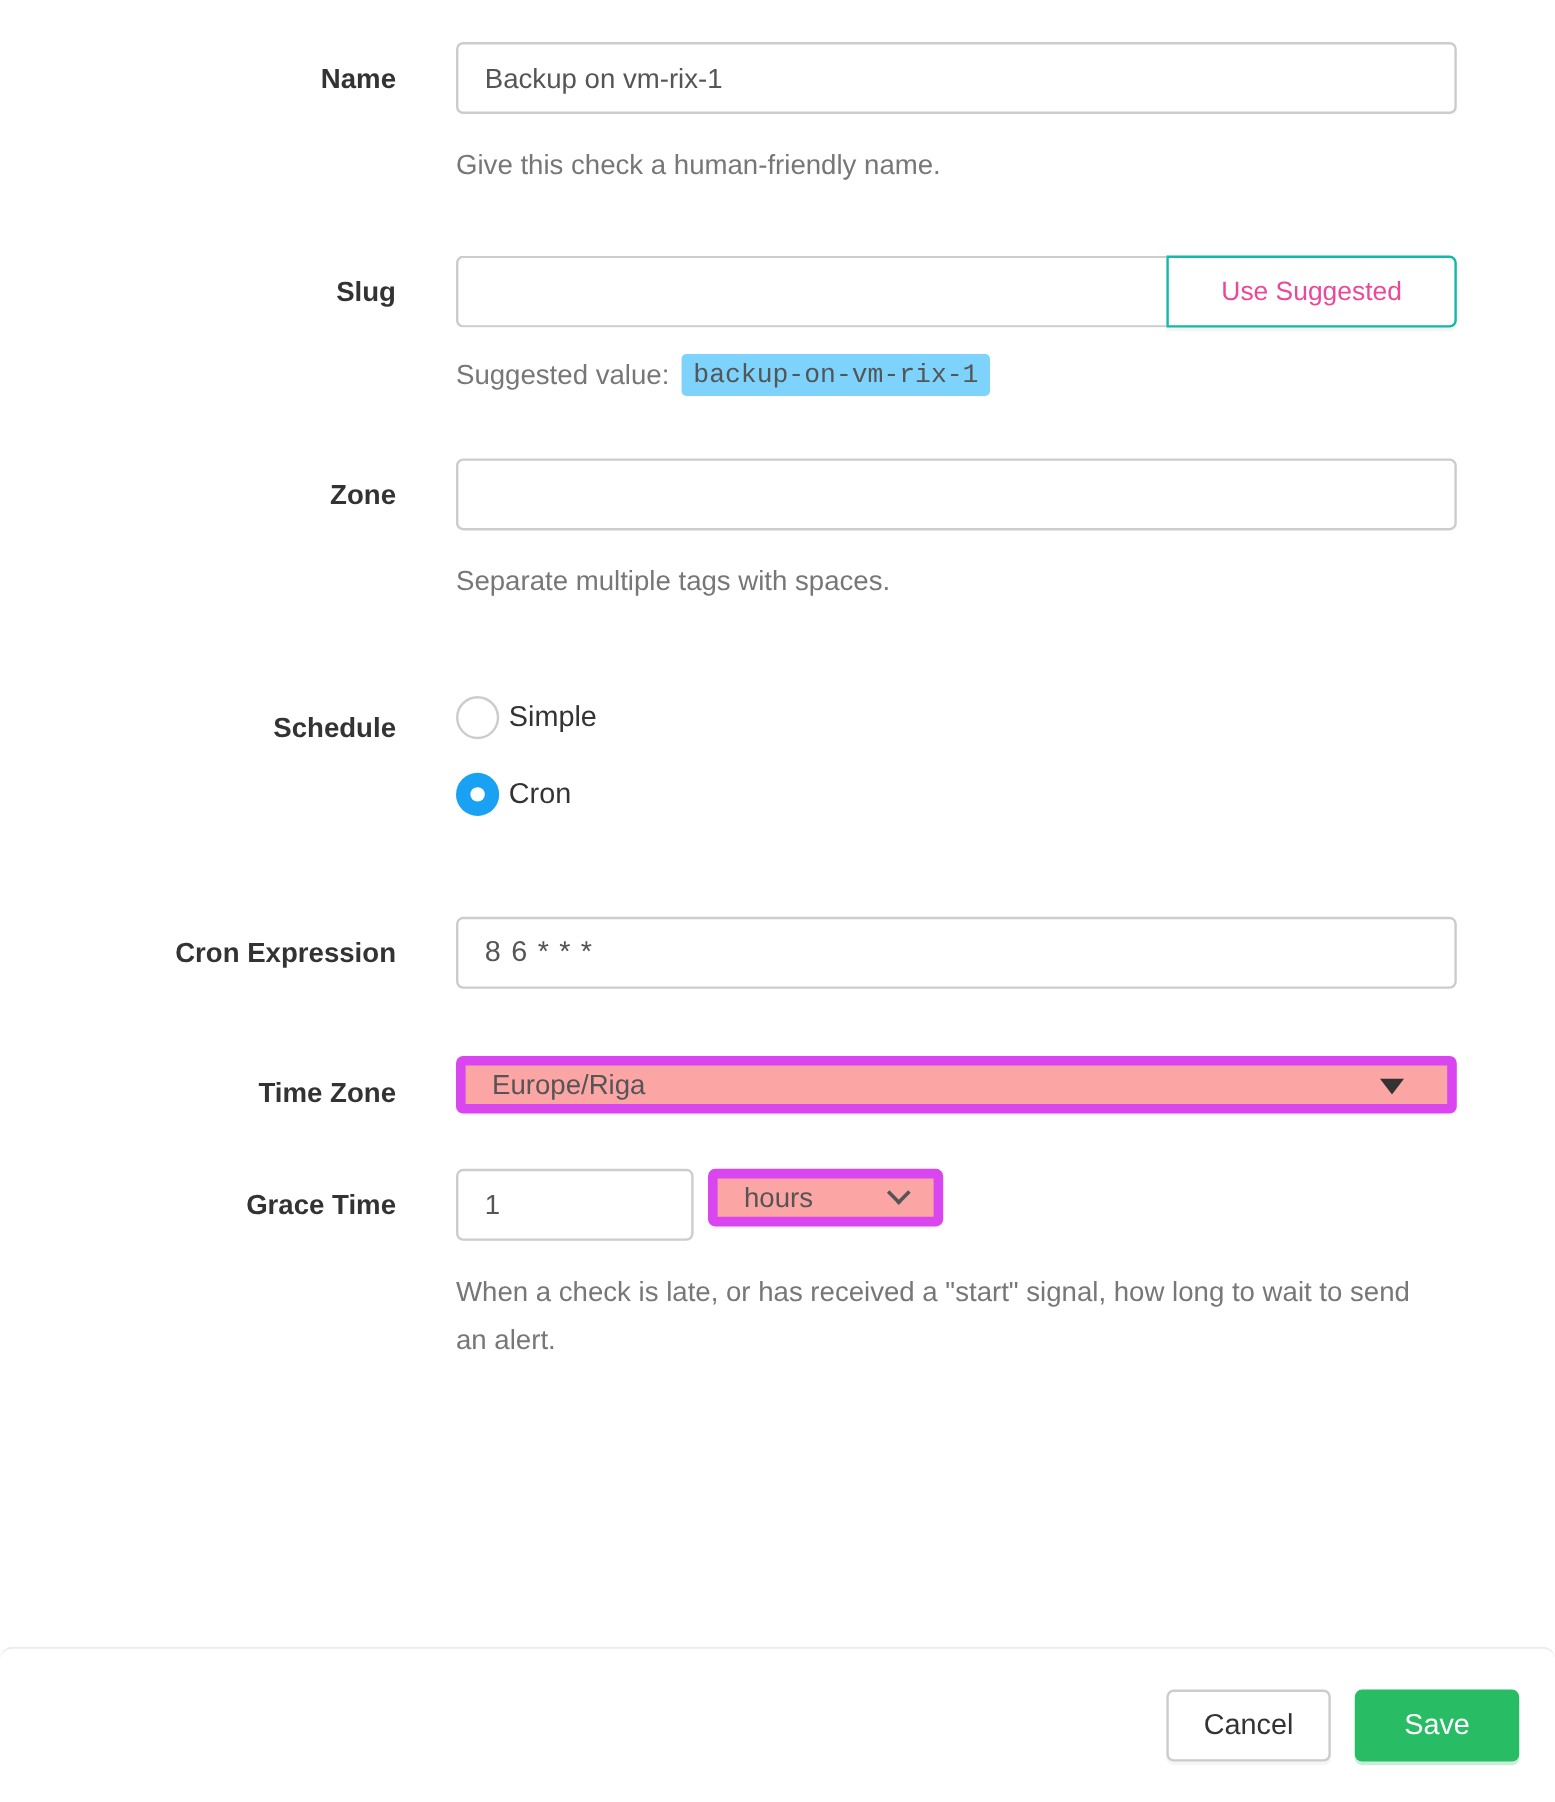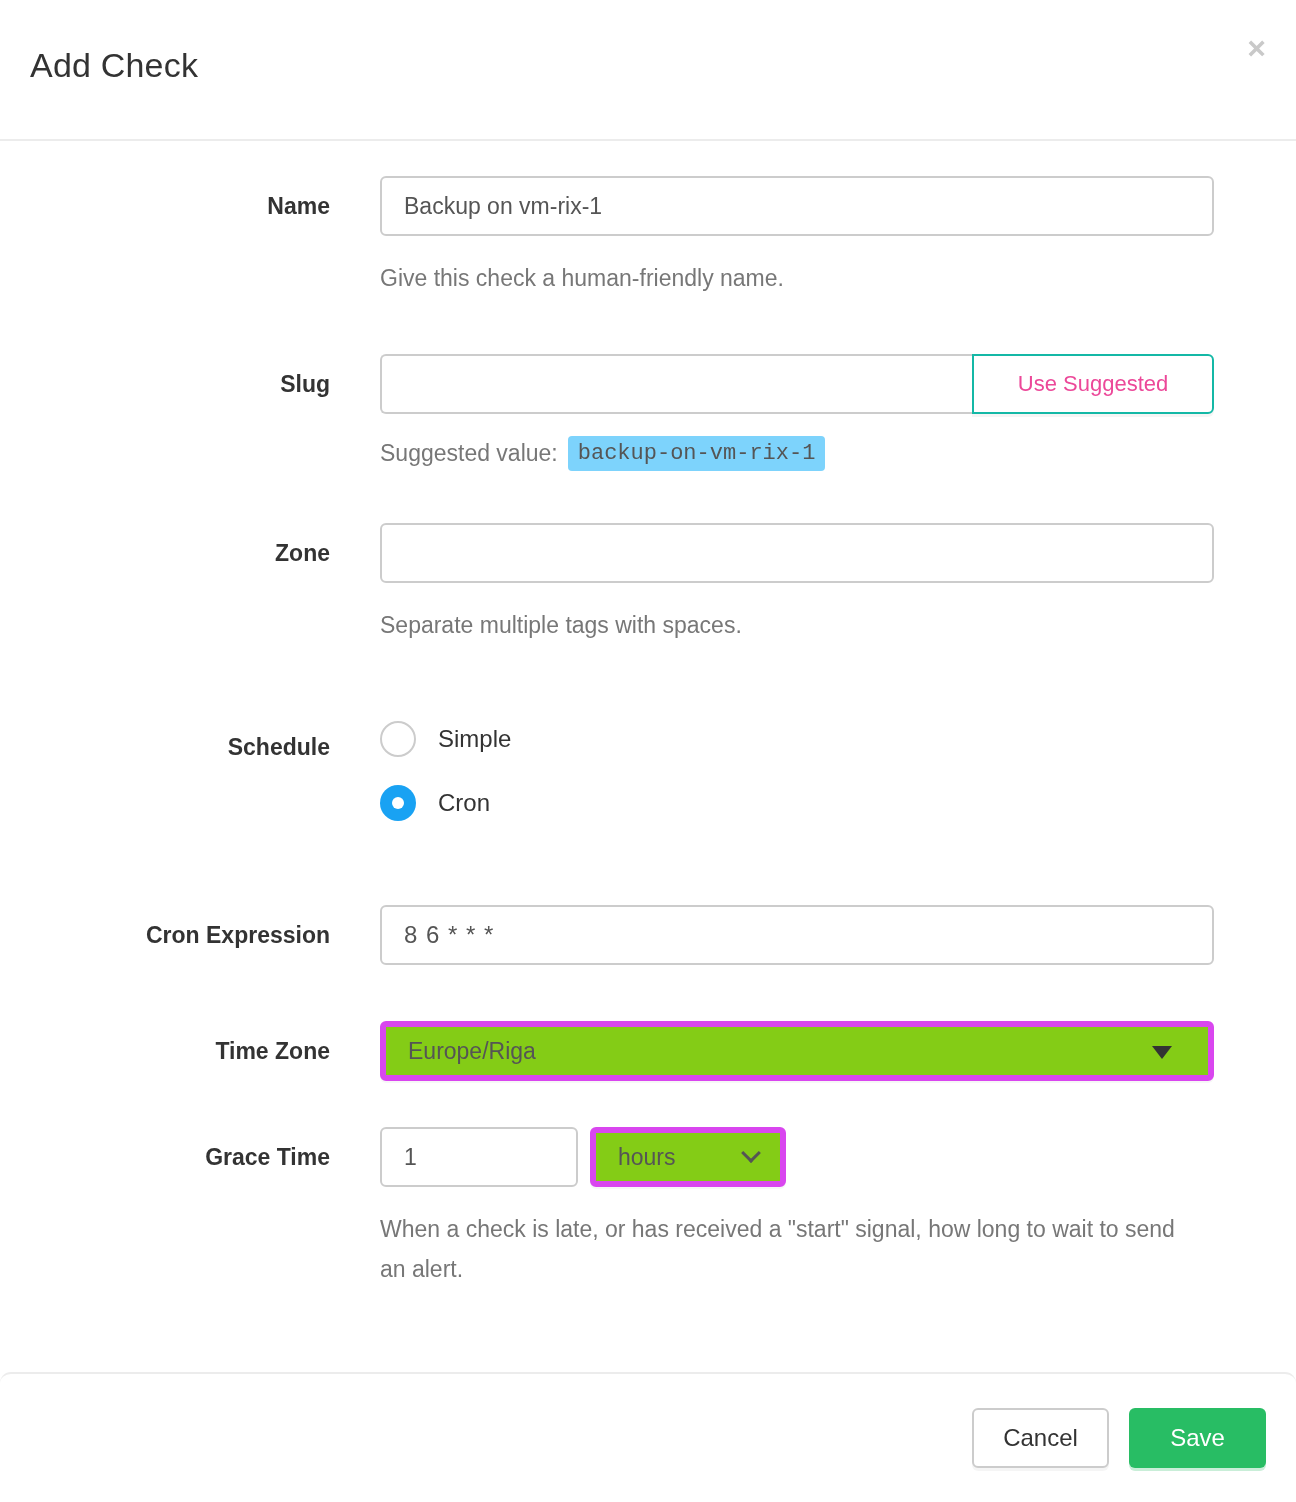--- a/index.html
+++ b/index.html
@@ -126,21 +126,21 @@
     color: #555;
     background: #7dd3fc;
     padding: 5px 10px;
     border-radius: 4px;
   }
 
   
   .radio-option {
     display: flex;
     align-items: center;
-    gap: 22px;
+    gap: 8px;
     height: 44px;
     margin-bottom: 20px;
     cursor: pointer;
   }
   .radio-circle {
     width: 36px; height: 36px;
     border-radius: 50%;
     border: 2px solid #ccc;
     background: #fff;
     position: relative;
@@ -166,24 +166,24 @@
     margin-top: 24px;
     padding-left: 8px;
     font-family: "DejaVu Sans Mono", monospace;
     font-size: 23px;
     color: #333;
   }
   .cron-input { font-size: 24px; letter-spacing: 1px; }
 
   
   .select-box {
-    height: 60px;
-    border: 6px solid #d946ef;
+    height: 48px;
+    border: 8px solid #d946ef;
     border-radius: 6px;
-    background: #84cc16;
+    background: #fca5a5;
     display: flex;
     align-items: center;
     font-size: 23px;
     color: var(--input-text);
     padding: 0 22px;
     position: relative;
     cursor: pointer;
     box-shadow: 0 2px 0 rgba(0,0,0,0.03);
   }
   .tz-select { width: 100%; }
@@ -243,24 +243,20 @@
     border: none;
     color: #fff;
     box-shadow: 0 3px 0 rgba(40,189,100,0.25);
   }
 </style>
 </head>
 <body>
 
 <div class="modal">
 
-  <div class="modal-header">
-    <h2 class="modal-title">Add Check</h2>
-    <span class="close-btn">×</span>
-  </div>
 
   <div class="modal-body">
 
     <div class="form-row row-name">
       <div class="form-label">Name</div>
       <div class="control-col">
         <input class="text-input" type="text" value="Backup on vm-rix-1" style="">
         <div class="help-text">Give this check a human-friendly name.</div>
       </div>
     </div>

